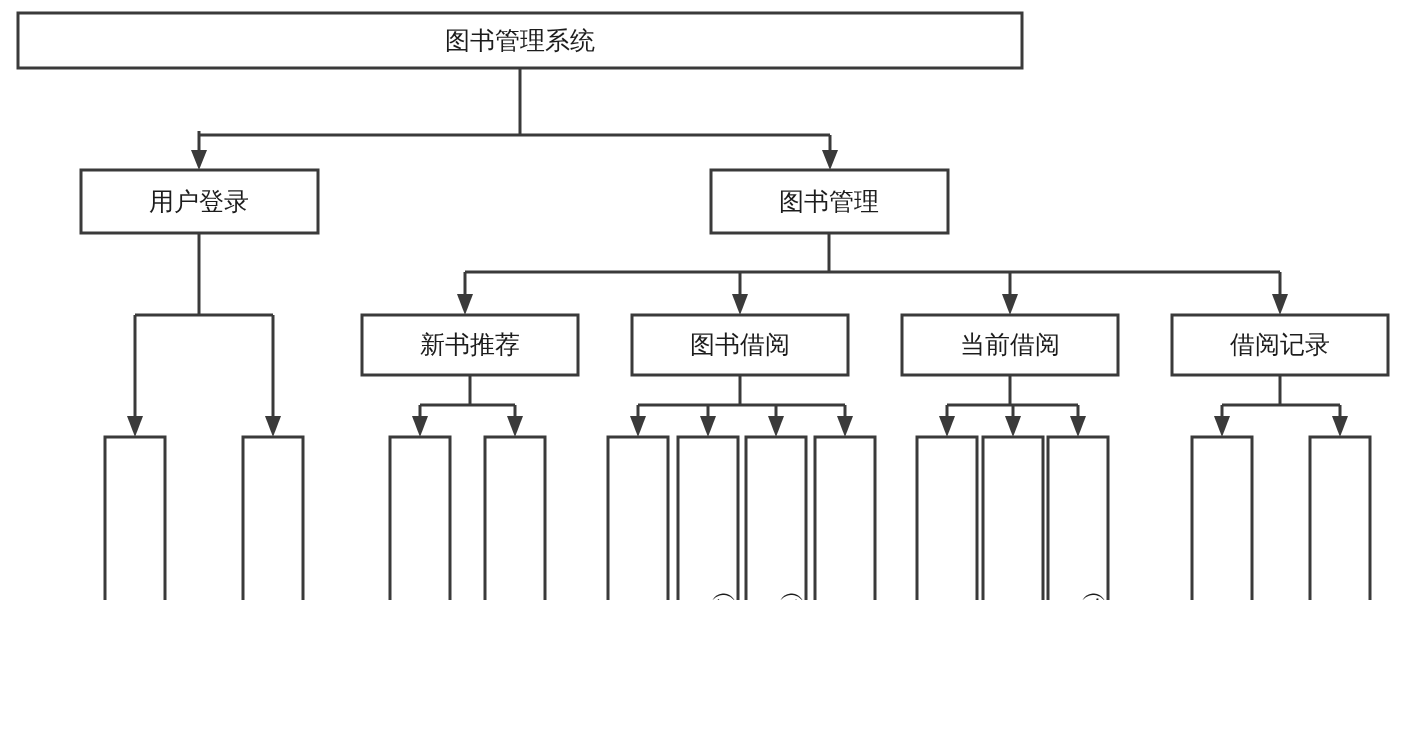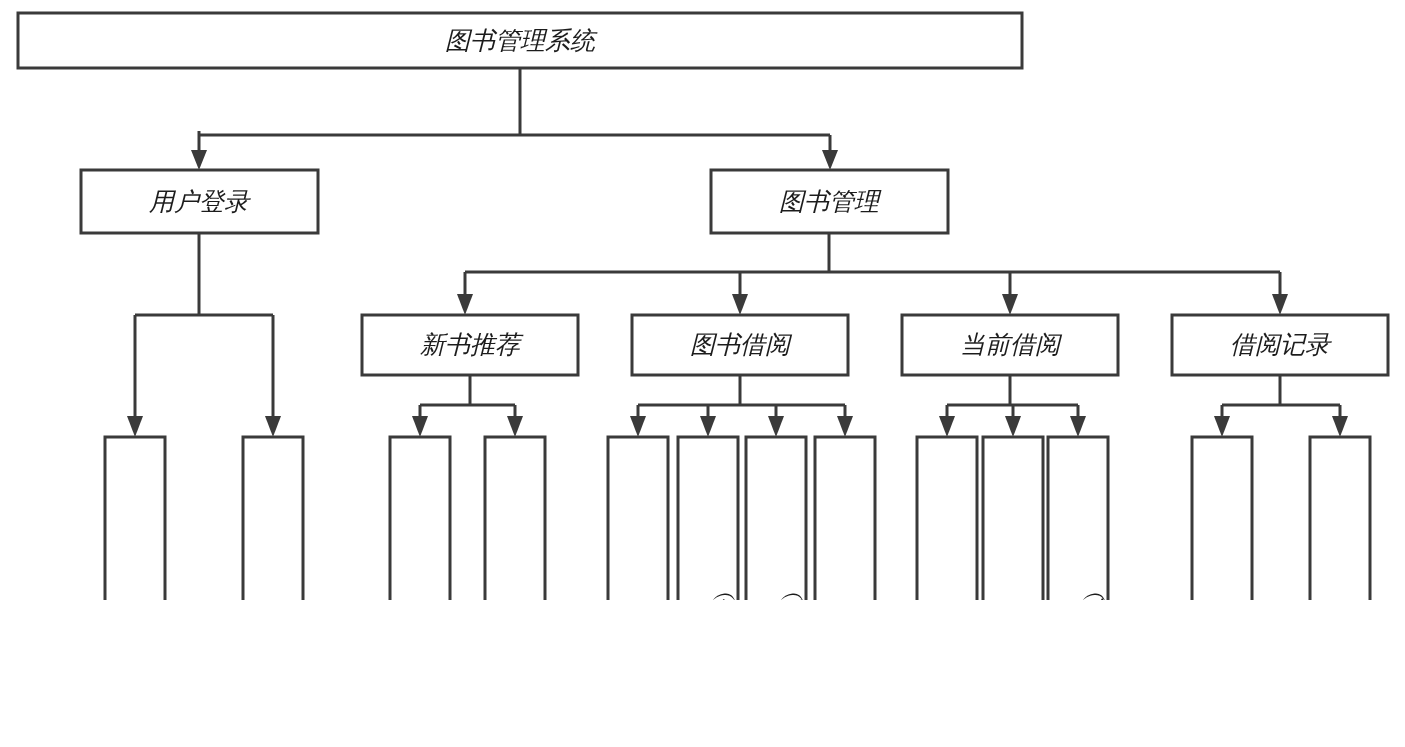--- a/index.html
+++ b/index.html
@@ -9,21 +9,20 @@
   }
   body {
     font-family: "Liberation Sans", "DejaVu Sans", sans-serif;
   }
   #diagram-root {
     position: relative;
     width: 1405px;
     height: 600px;
     background: #ffffff;
     overflow: hidden;
-    font-style: italic;
   }
   svg.diagram-canvas {
     position: absolute;
     top: 0;
     left: 0;
     width: 1405px;
     height: 747px;
     display: block;
   }
   .node-box {

